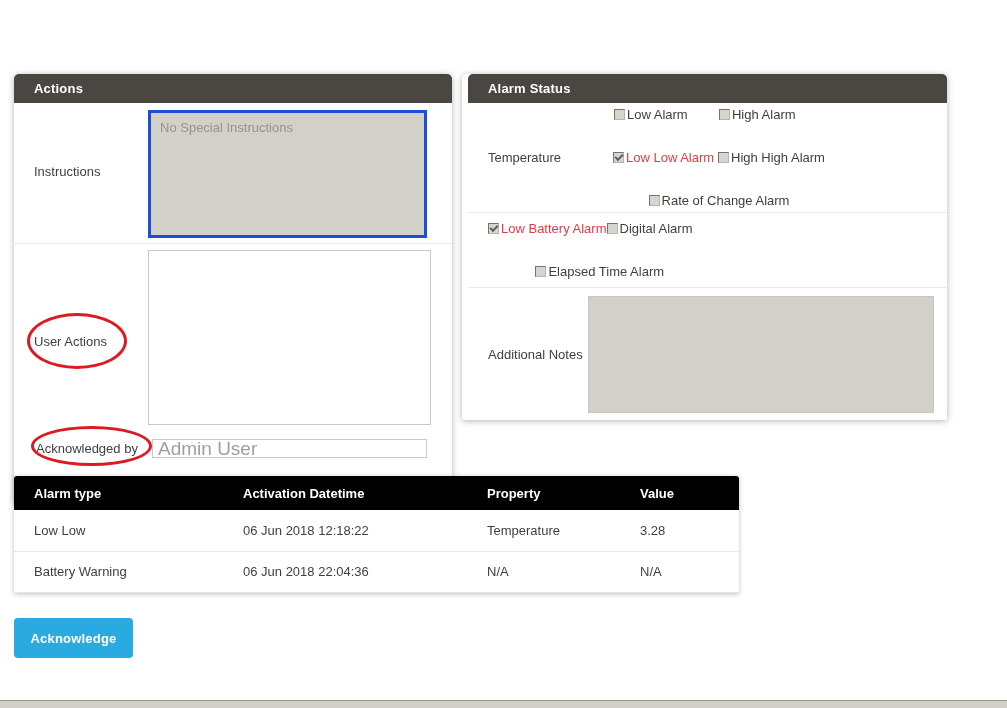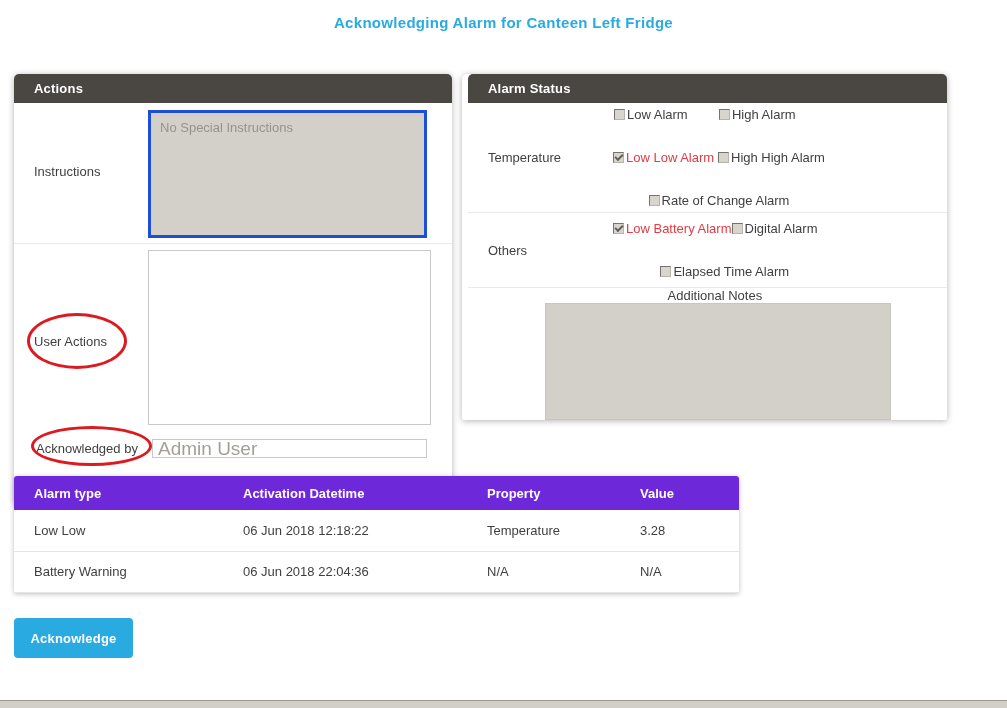--- a/index.html
+++ b/index.html
@@ -76,36 +76,36 @@
     border-right:1px solid #b7b4ad; border-bottom:1px solid #b7b4ad;
   }
   .cb.checked::after {
     content:""; position:absolute; left:1px; top:1px;
     width:6px; height:3px;
     border-left:2px solid #5f5d59; border-bottom:2px solid #5f5d59;
     transform:rotate(-45deg);
   }
   .cb-label { font-size:13px; color:#3f3f3f; white-space:nowrap; }
   .cb-label.alert { color:#e23b43; }
-  .notes-section { height:132px; align-items:center;flex-direction:column; }
+  .notes-section { height:132px; align-items:center; }
   .notes-label-wrap { width:100px; }
   .notes-area {
     width:346px; height:117px; background:#d3d0c9; border:1px solid #c9c6bf;
     resize:none; outline:none;
     font-family:"Liberation Sans", sans-serif; font-size:13px; color:#96938c;
   }
   
   .alarm-table-wrap {
     position:absolute; left:14px; top:476px; width:725px;
     box-shadow:0 1px 5px rgba(0,0,0,.25); border-radius:3px 3px 0 0;
     background:#fff;
   }
   table.alarm-table { width:725px; border-collapse:collapse; table-layout:fixed; }
   table.alarm-table th {
-    background:#6d28d9; color:#fff; font-size:13px; font-weight:bold;
+    background:#000000; color:#fff; font-size:13px; font-weight:bold;
     text-align:left; height:34px; padding-left:20px;
   }
   table.alarm-table th:first-child { border-radius:3px 0 0 0; }
   table.alarm-table th:last-child { border-radius:0 3px 0 0; }
   table.alarm-table td {
     font-size:13px; color:#3f3f3f; height:41px; padding-left:20px;
     border-bottom:1px solid #e5e5e5; background:#fff;
   }
   
   .acknowledge-button {
@@ -117,21 +117,20 @@
   .bottom-strip {
     position:absolute; left:0; top:700px; width:100%; height:8px;
     background:#d2cfc8; border-top:1px solid #9b9890;
   }
 </style>
 </head>
 <body>
 
 <div class="page">
 
-  <div class="page-title">Acknowledging Alarm for Canteen Left Fridge</div>
 
   <div class="panel actions-panel">
     <div class="panel-header">Actions</div>
     <div class="field-label instructions-label">Instructions</div>
     <textarea class="instructions-area" disabled="" style="">No Special Instructions</textarea>
     <div class="actions-divider"></div>
     <div class="field-label user-actions-label">User Actions</div>
     <textarea class="user-actions-area" style=""></textarea>
     <div class="field-label ack-label">Acknowledged by</div>
     <input class="ack-input" type="text" value="Admin User" style="">
@@ -168,21 +167,20 @@
             </div>
             <div class="cb-row">
               <label class="cb-item">
                 <span class="cb"></span>
                 <span class="cb-label">Rate of Change Alarm</span>
               </label>
             </div>
           </div>
         </div>
         <div class="status-section">
-          <div class="status-label">Others</div>
           <div class="status-rows">
             <div class="cb-row">
               <label class="cb-item">
                 <span class="cb checked"></span>
                 <span class="cb-label alert">Low Battery Alarm</span>
               </label>
               <label class="cb-item">
                 <span class="cb"></span>
                 <span class="cb-label">Digital Alarm</span>
               </label>

